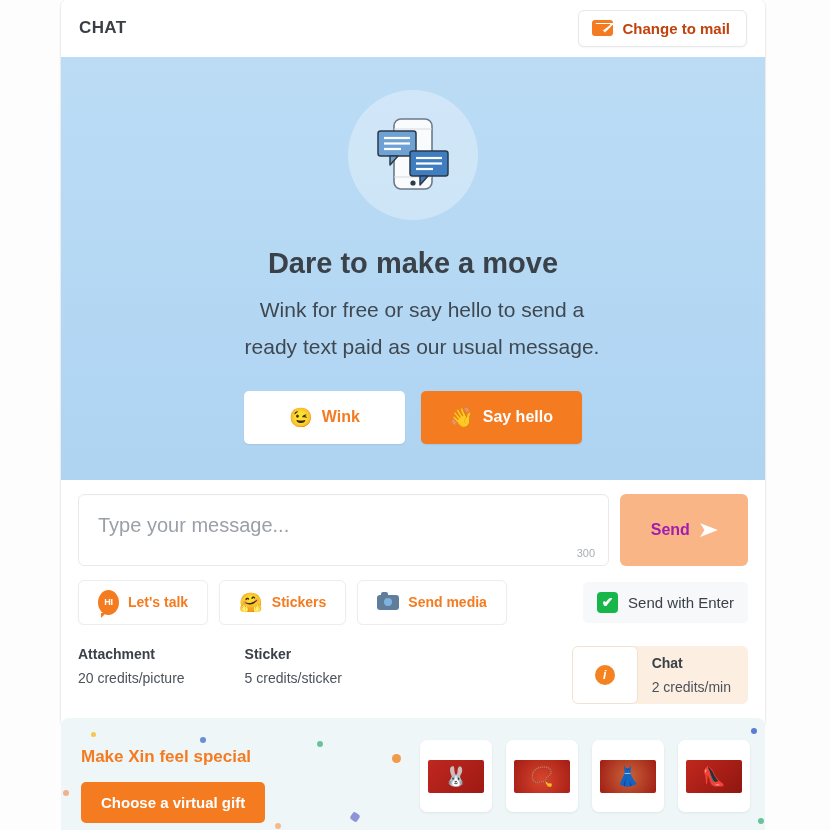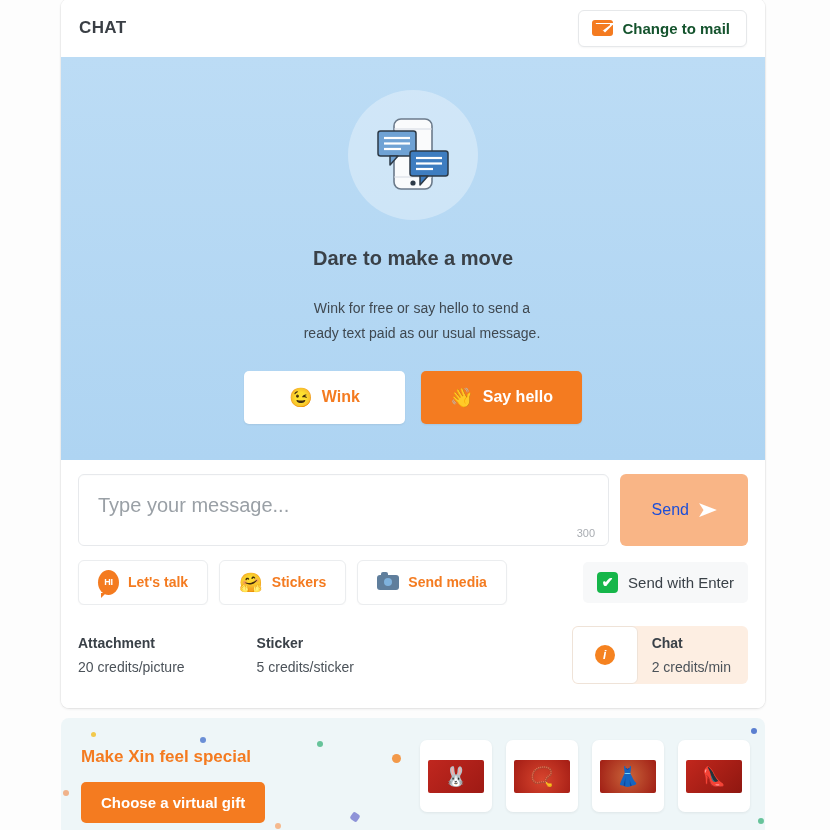--- a/index.html
+++ b/index.html
@@ -44,34 +44,34 @@
     border-top: 2.2px solid #fff;
     border-left: 2.2px solid transparent; border-right: 2.2px solid transparent;
     clip-path: polygon(0 0,100% 0,50% 100%);
     background: #fff;
   }
   .mail-ico:after {
     content: ""; position: absolute; left: 3px; top: 3.6px;
     width: 15px; height: 7px; background: #f47b20;
     clip-path: polygon(0 18%, 50% 100%, 100% 18%, 100% 0, 0 0);
   }
-  .change-mail-label { font-size: 15px; font-weight: bold; color: #14532d; }
+  .change-mail-label { font-size: 15px; font-weight: bold; color: #c2410c; }
 
   
   .hero {
     background: linear-gradient(180deg,#bcdcf5 0%,#aed4f2 100%);
     padding: 33px 0 36px; text-align: center;
   }
   .hero-ill-wrap {
     width: 130px; height: 130px; border-radius: 50%;
     background: rgba(255,255,255,.32);
     margin: 0 auto 27px; display: flex; align-items: center; justify-content: center;
   }
-  .hero-h { font-size: 20px; font-weight: bold; color: #3a4148; margin-bottom: 26px; }
-  .hero-p { font-size: 14px; color: #3f4850; line-height: 1.78; padding-left: 18px; }
+  .hero-h { font-size: 29px; font-weight: bold; color: #3a4148; margin-bottom: 11px; }
+  .hero-p { font-size: 21px; color: #3f4850; line-height: 1.78; padding-left: 18px; }
   .hero-btns { display: flex; justify-content: center; gap: 16px; margin-top: 25px; }
   .btn-wink {
     display: flex; align-items: center; justify-content: center; gap: 9px;
     width: 161px; height: 53px; background: #fff; border-radius: 5px;
     border: none; cursor: pointer; box-shadow: 0 1px 2px rgba(0,0,0,.07);
   }
   .btn-wink-label { font-size: 16px; font-weight: bold; color: #f47b20; }
   .btn-hello {
     display: flex; align-items: center; justify-content: center; gap: 9px;
     width: 161px; height: 53px; background: #f47b20; border-radius: 5px;
@@ -93,21 +93,21 @@
   }
   .char-count {
     position: absolute; right: 13px; bottom: 6px;
     font-size: 11px; color: #a9adb2; margin-left: 16px;
   }
   .send-btn {
     width: 128px; height: 72px; background: #f9b586; border: none; border-radius: 6px;
     display: flex; align-items: center; justify-content: center; gap: 9px;
     cursor: pointer;
   }
-  .send-label { font-size: 16px; color: #1d4ed8; font-weight: 400; }
+  .send-label { font-size: 16px; color: #a21caf; font-weight: 700; }
   .send-arrow { font-size: 22px; color: #fff; line-height: 1; transform: scaleX(1.18); }
 
   
   .actions { display: flex; align-items: center; padding: 14px 17px 0; gap: 11px; background:#fff; }
   .act-btn {
     display: flex; align-items: center; justify-content: center; gap: 9px;
     height: 45px; padding: 0 19px;
     background: #fff; border: 1px solid #ebedef; border-radius: 6px;
     cursor: pointer; box-shadow: 0 1px 2px rgba(0,0,0,.03);
   }
@@ -140,21 +140,21 @@
   }
   .check-box {
     width: 21px; height: 21px; border-radius: 4px; background: #16b64a;
     display:flex; align-items:center; justify-content:center; flex:none;
   }
   .check-box span { color:#fff; font-size:14px; font-weight:bold; line-height:1; }
   .enter-label { font-size: 15px; color: #3a4148; white-space: nowrap; }
 
   
   .credits {
-    display: flex; align-items: center; padding: 21px 17px 24px; gap: 12px;
+    display: flex; align-items: flex-start; padding: 21px 17px 24px; gap: 0;
     background: #fff; position: relative;
   }
   .credit-col { margin-right: 60px; }
   .credit-t { font-size: 14px; font-weight: bold; color: #3a4148; margin-bottom: 8px; }
   .credit-v { font-size: 14px; color: #4b5259; }
   .chat-credit {
     margin-left: auto; display: flex; align-items: stretch;
     background: #fdeee2; border-radius: 6px; overflow: hidden;
   }
   .info-cell {

